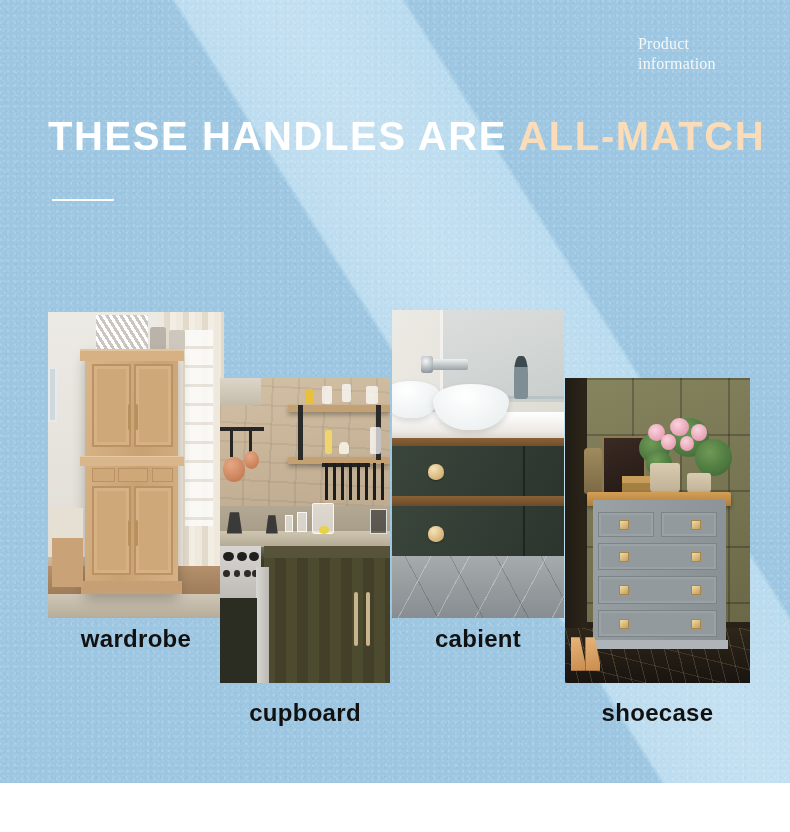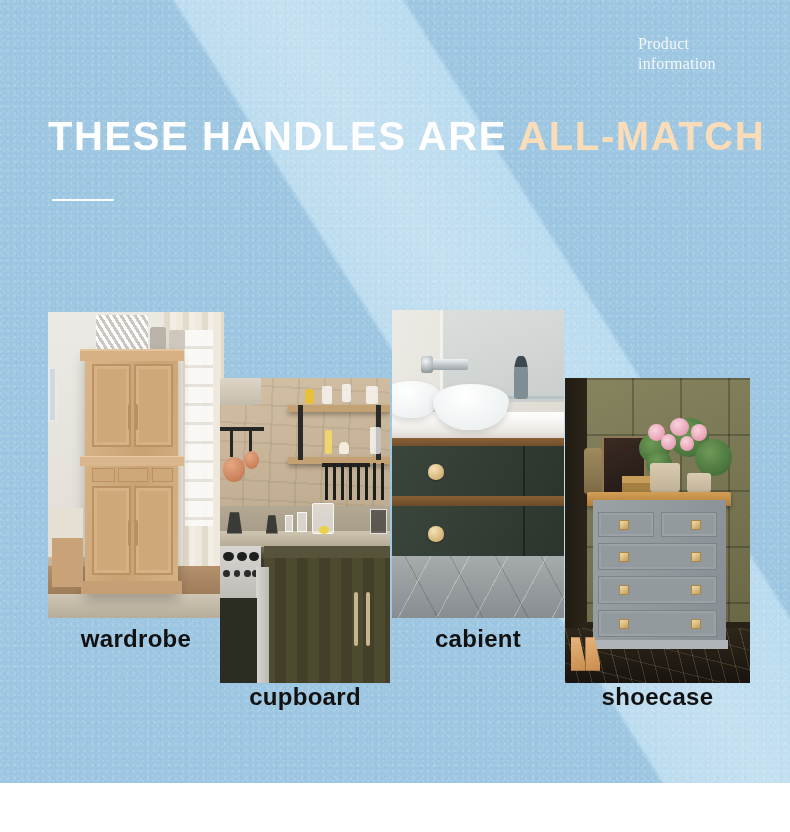--- a/index.html
+++ b/index.html
@@ -111,21 +111,21 @@
   
   #card-wardrobe  { left: 48px;  top: 312px; width: 176px; }
   #card-wardrobe  .photo { width: 176px; height: 306px; }
   #card-cupboard  { left: 220px; top: 378px; width: 170px; }
   #card-cupboard  .photo { width: 170px; height: 305px; }
   #card-cabient   { left: 392px; top: 310px; width: 172px; }
   #card-cabient   .photo { width: 172px; height: 308px; }
   #card-shoecase  { left: 565px; top: 378px; width: 185px; }
   #card-shoecase  .photo { width: 185px; height: 305px; }
 
-  #card-cupboard .caption, #card-shoecase .caption { margin-top: 0; }
+  #card-cupboard .caption, #card-shoecase .caption { margin-top: 16px; }
 
   
 
   
   .sc-wardrobe { position:absolute; inset:0;
     background: linear-gradient(180deg,#e9e5de 0%, #e3ded5 55%, #cdbfaa 78%, #9c7e5e 100%); }
   .sc-wardrobe .wall{ position:absolute; left:0; top:0; width:100%; height:80%;
     background:linear-gradient(180deg,#eceae5,#e2ded6); }
   .sc-wardrobe .curtain{ position:absolute; right:0; top:0; width:38%; height:86%;
     background:repeating-linear-gradient(90deg,#efe9dd 0 7px,#e2dacb 7px 13px,#f3eee4 13px 19px); }

